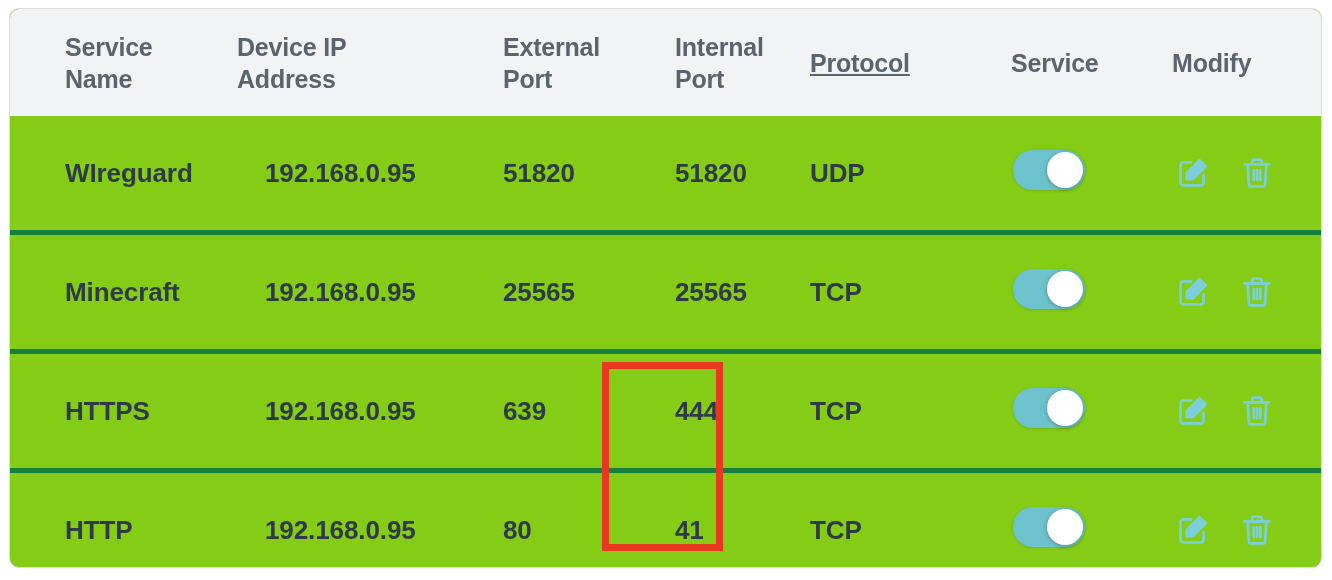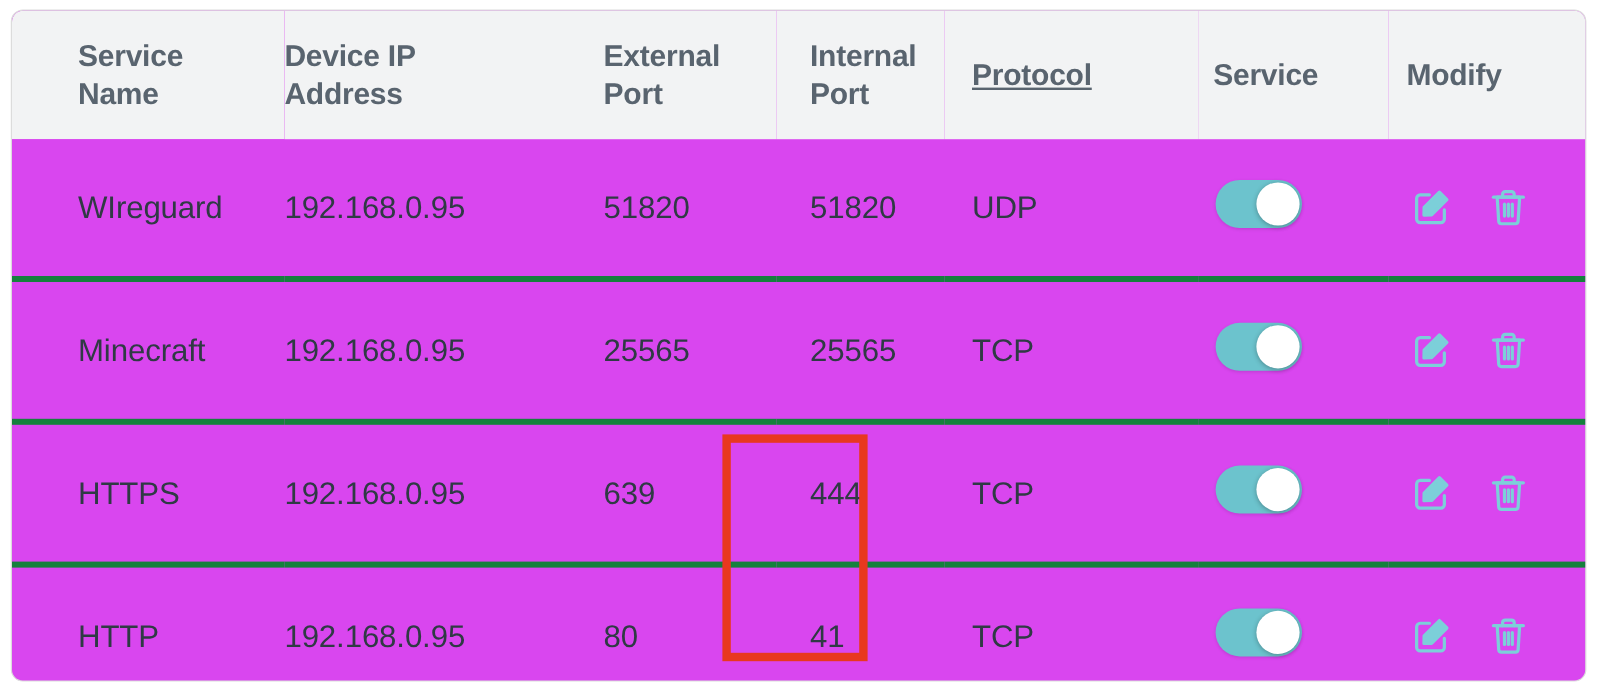--- a/index.html
+++ b/index.html
@@ -18,21 +18,21 @@
 
   #port-forwarding-panel {
     position: absolute;
     left: 9px;
     top: 8px;
     width: 1313px;
     height: 560px;
     box-sizing: border-box;
     border: 1px solid #dcdcdc;
     border-radius: 10px;
-    background: #d946ef;
+    background: #84cc16;
     overflow: hidden;
   }
 
   table.pf-table {
     width: 100%;
     border-collapse: collapse;
     table-layout: fixed;
   }
 
   
@@ -57,21 +57,21 @@
   thead tr th:first-child { border-top-left-radius: 9px; }
 
   
   tbody td {
     height: 114px;
     padding: 0;
     vertical-align: middle;
     text-align: left;
     font-size: 26px;
     color: #2f3a44;
-    font-weight: normal;
+    font-weight: bold;
     letter-spacing: -0.1px;
   }
   tbody tr + tr td {
     border-top: 5px solid #15803d;
   }
   tbody tr td:first-child { border-left: none; }
   tbody tr td:last-child  { border-right: none; }
 
   
   .col-service  { width: 172px; padding-left: 55px !important; }
@@ -79,21 +79,21 @@
   .col-extport  { width: 172px; padding-left: 0 !important; }
   .col-intport  { width: 140px; padding-left: 0 !important; }
   .col-protocol { width: 212px; padding-left: 0 !important; }
   .col-status   { width: 158px; padding-left: 0 !important; }
   .col-modify   { width: 221px; padding-left: 0 !important; }
 
   thead .col-service  { padding-left: 55px !important; }
   thead .col-ip       { padding-left: 0 !important; margin-left: 32px; }
 
   
-  .cell-ip       { padding-left: 0px; }
+  .cell-ip       { padding-left: 0px; margin-left: 28px; }
   .cell-ext      { padding-left: 28px; }
   .cell-int      { padding-left: 28px; }
   .cell-proto    { padding-left: 23px; }
 
   .hdr-ip    { padding-left: 0px; }
   .hdr-ext   { padding-left: 28px; }
   .hdr-int   { padding-left: 28px; }
   .hdr-proto { padding-left: 23px; text-decoration: underline; }
   .hdr-status{ padding-left: 12px; }
   .hdr-modify{ padding-left: 15px; }

